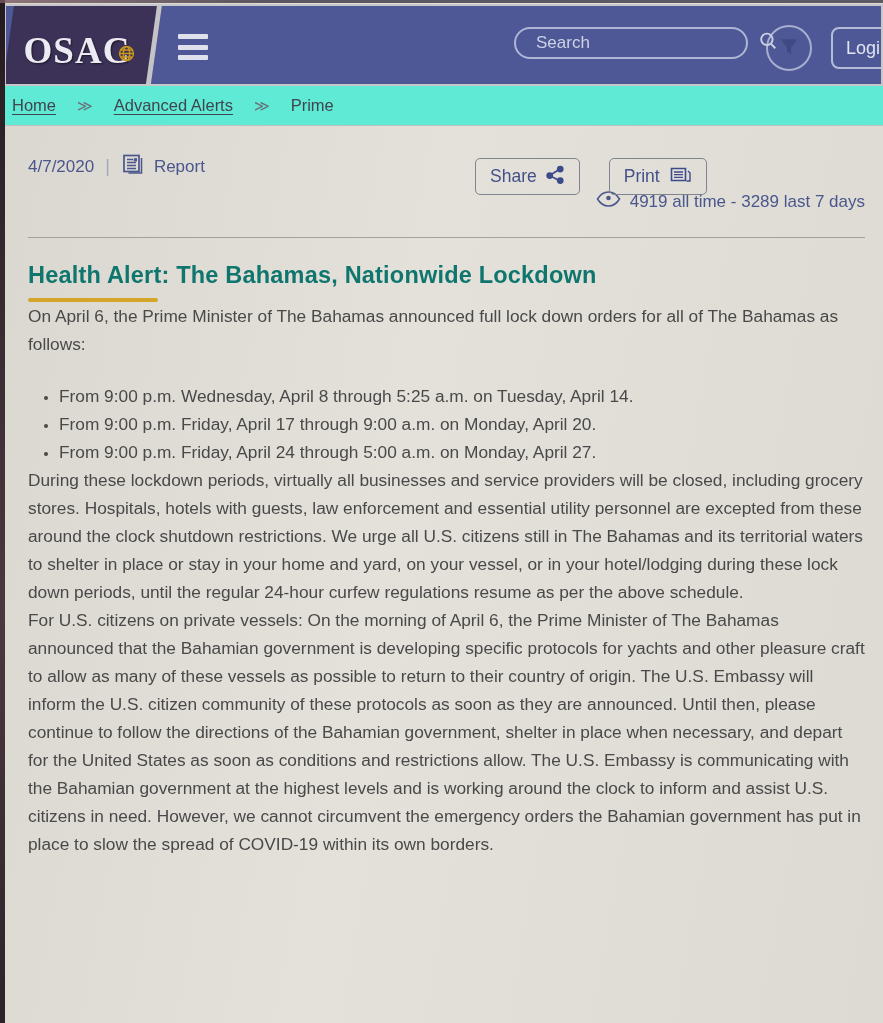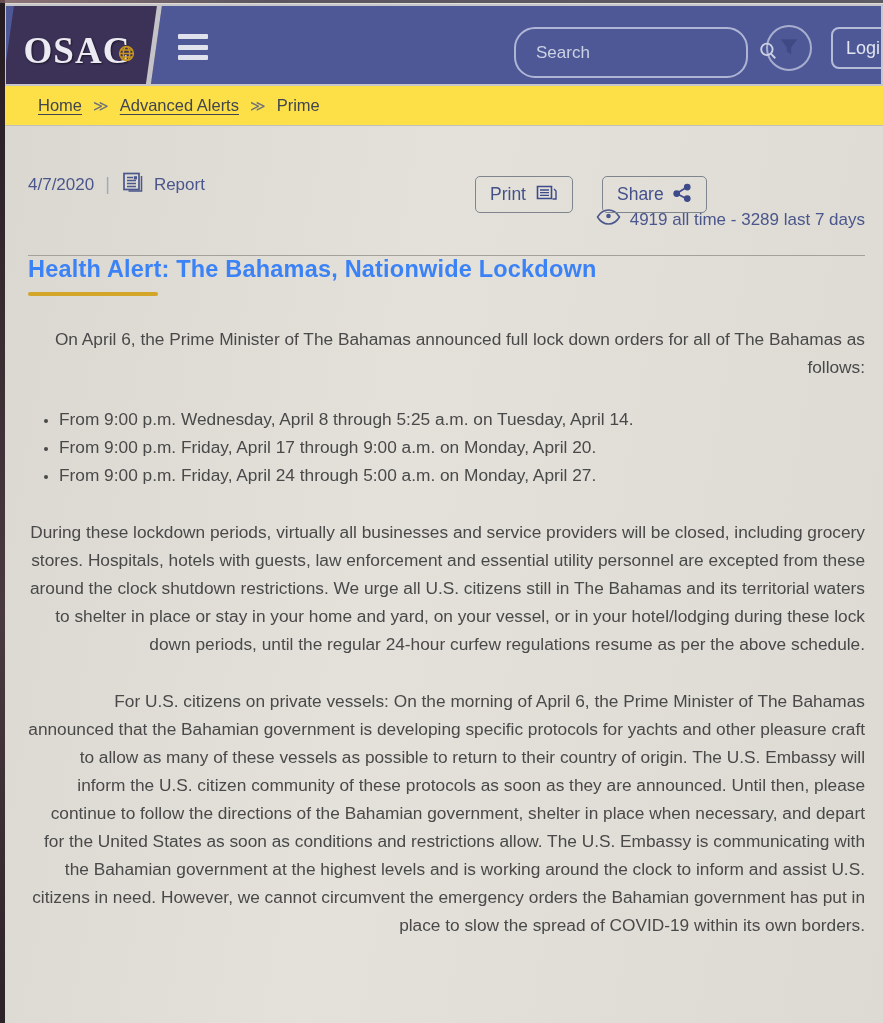--- a/index.html
+++ b/index.html
@@ -35,21 +35,21 @@
     font-size:37px; color:#eceaf2; letter-spacing:1px;
     text-shadow:1px 1px 2px rgba(0,0,0,.55);
   }
   .globe { margin-left:-12px; margin-top:10px; display:inline-block; }
   .hamburger { position:absolute; left:172px; top:28px; width:30px; height:26px;
     background:none; border:none; cursor:pointer; display:flex;
     flex-direction:column; justify-content:space-between; }
   .hamburger span { display:block; height:5px; background:#dfe2ec; border-radius:1px; }
 
   .search-pill {
-    position:absolute; left:508px; top:21px; width:234px; height:51px;
+    position:absolute; left:508px; top:21px; width:234px; height:32px;
     border:2px solid rgba(208,214,233,.75); border-radius:21px;
     display:flex; align-items:center; padding:0 14px 0 20px;
   }
   .search-pill input {
     flex:1; background:transparent; border:none; outline:none;
     font-size:17px; color:#d6dbe9; font-family:inherit;
   }
   .search-pill input::placeholder { color:#ccd2e3; opacity:1; }
   .filter-btn {
     position:absolute; left:760px; top:19px; width:46px; height:46px;
@@ -59,51 +59,51 @@
   }
   .login-btn {
     position:absolute; left:825px; top:21px; width:110px; height:42px;
     border:2px solid rgba(208,214,233,.8); border-radius:8px;
     background:transparent; color:#e1e5ef; font-size:18px;
     font-family:inherit; text-align:left; padding-left:13px; cursor:pointer;
   }
 
   
   nav.breadcrumb {
-    height:40px; background:#fde047; display:flex; align-items:center;
-    padding-left:38px; gap:11px; font-size:16.5px; color:#41454f;
+    height:40px; background:#5eead4; display:flex; align-items:center;
+    padding-left:12px; gap:21px; font-size:16.5px; color:#41454f;
     border-bottom:1px solid #c2c0bb;
   }
   nav.breadcrumb a { color:#41454f; text-decoration:underline;
     text-underline-offset:3px; cursor:pointer; }
   nav.breadcrumb .sep { color:#6b6f7a; font-size:15px; }
 
   
   main { padding:0 18px 0 28px; }
-  .meta { position:relative; margin-top:44px; }
+  .meta { position:relative; margin-top:26px; }
   .meta-row { display:flex; align-items:center; gap:9px;
     color:#4b568c; font-size:17px; }
   .meta-row + .meta-row { margin-top:9px;justify-content:flex-end; }
   .pipe { color:#a3a8bd; font-size:18px; margin:0 2px; }
   .actions { position:absolute; left:447px; top:6px; display:flex; gap:29px; }
   .actions button {
     display:inline-flex; align-items:center; gap:9px;
     border:1.5px solid #7e858f; border-radius:5px; background:transparent;
     color:#44508a; font-size:17.5px; font-family:inherit;
     padding:6px 14px; height:37px; cursor:pointer;
   }
   hr.divider { border:none; border-top:1px solid #a3a19c; margin-top:24px; }
 
-  h1.title { font-size:23.5px; font-weight:bold;
-    color:#3b82f6; letter-spacing:.2px; }
+  h1.title { margin-top:24px; font-size:23.5px; font-weight:bold;
+    color:#0f766e; letter-spacing:.2px; }
   .title-accent { width:130px; height:4px; background:#d3a62a;
     border-radius:2px; margin-top:9px; }
 
   .article-text { color:#494949; font-size:17.3px; line-height:28px; }
-  p.para { margin-top:29px; max-width:845px;text-align:right; }
+  p.para { max-width:845px; }
   ul.schedule { margin:24px 0 0 0; padding-left:31px; max-width:840px; }
   ul.schedule li { line-height:28px; }
   ul.schedule li::marker { font-size:13px; }
 
   .icn { display:inline-block; vertical-align:middle; flex:none; }
 </style>
 </head>
 <body>
 
 <div class="page">
@@ -187,44 +187,44 @@
                 <path d="M1.5 8 C5 2.2 9 1 12.5 1 C16 1 20 2.2 23.5 8 C20 13.8 16 15 12.5 15 C9 15 5 13.8 1.5 8 Z"></path>
                 <circle cx="12.5" cy="7" r="2.3" fill="#4b568c" stroke="none"></circle>
               </g>
             </svg>
         </span>
         <span>4919 all time - 3289 last 7 days</span>
       </div>
 
       <div class="actions">
         <button>
-          <span>Print</span>
-          <span class="icn">
-            <svg width="23" height="20" viewBox="0 0 22 20">
-                <g fill="none" stroke="#3e4b8a" stroke-width="1.6">
-                  <path d="M2 4.5 h14 v12 h-14 Z"></path>
-                  <path d="M4.5 8 h9 M4.5 10.7 h9 M4.5 13.4 h9" stroke-width="1.3"></path>
-                  <path d="M18.5 7 l2 2 v8 h-3.5" stroke-width="1.4"></path>
-                </g>
-              </svg>
-          </span>
-        </button>
-        <button>
           <span>Share</span>
           <span class="icn">
             <svg width="19" height="19" viewBox="0 0 18 18">
                 <g stroke="#3e4b8a" stroke-width="1.6" fill="#3e4b8a">
                   <path d="M4.2 9.5 L12.5 4.2 M4.2 10.5 L12.5 14.6" fill="none"></path>
                   <circle cx="3.5" cy="10" r="2.4"></circle>
                   <circle cx="13.5" cy="3.8" r="2.4"></circle>
                   <circle cx="13.5" cy="14.8" r="2.4"></circle>
                 </g>
               </svg>
           </span>
         </button>
+        <button>
+          <span>Print</span>
+          <span class="icn">
+            <svg width="23" height="20" viewBox="0 0 22 20">
+                <g fill="none" stroke="#3e4b8a" stroke-width="1.6">
+                  <path d="M2 4.5 h14 v12 h-14 Z"></path>
+                  <path d="M4.5 8 h9 M4.5 10.7 h9 M4.5 13.4 h9" stroke-width="1.3"></path>
+                  <path d="M18.5 7 l2 2 v8 h-3.5" stroke-width="1.4"></path>
+                </g>
+              </svg>
+          </span>
+        </button>
       </div>
     </section>
 
     <hr class="divider">
 
     <h1 class="title">Health Alert: The Bahamas, Nationwide Lockdown</h1>
     <div class="title-accent"></div>
 
     <div class="article-text">
       <p class="para">On April 6, the Prime Minister of The Bahamas announced full lock down orders for all of The Bahamas as follows:</p>

